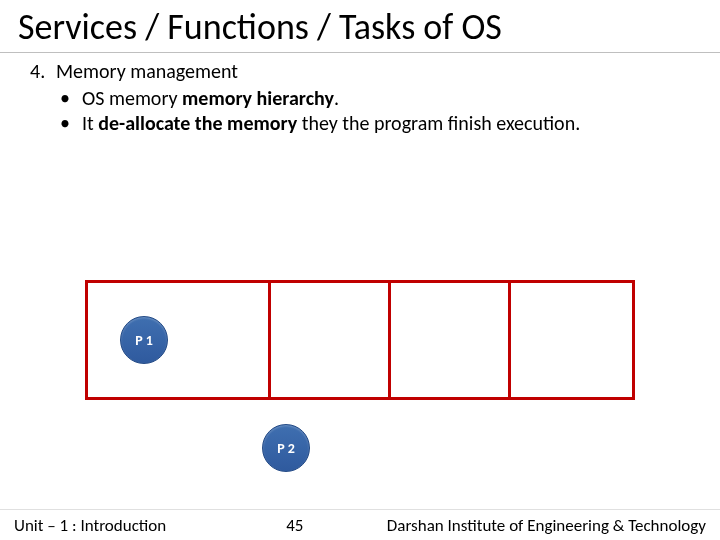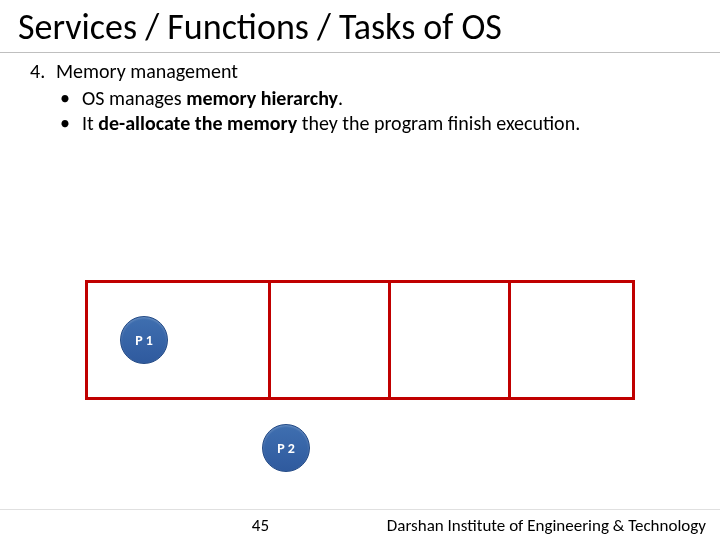--- a/index.html
+++ b/index.html
@@ -98,50 +98,51 @@
     height: 30px;
     display: flex;
     align-items: center;
     font-size: 17px;
     padding: 0 14px;
     border-top: 1px solid #e0e0e0;
   }
   .footer .left { flex: 0 0 auto; }
   .footer .mid {
     flex: 1 1 auto;
-    text-align: center;
+    text-align: left;
     padding-left: 120px;
   }
   .footer .right { flex: 0 0 auto; }
 </style>
 </head>
 <body>
 
 <div class="title">Services / Functions / Tasks of OS</div>
 
 <div class="content">
   <div class="num-item">
     <span class="num">4.</span>
     <span>Memory management</span>
   </div>
   <ul class="bullets">
     <li>
-      <span>OS manages </span><span class="bold">memory hierarchy</span><span>.</span>
+      <span>OS memory </span><span class="bold">memory hierarchy</span><span>.</span>
     </li>
     <li>
       <span>It </span><span class="bold">de-allocate the memory</span><span> they the program finish execution.</span>
     </li>
   </ul>
 </div>
 
 <div class="diagram">
   <div class="divider d1"></div>
   <div class="divider d2"></div>
   <div class="divider d3"></div>
 </div>
 
 <div class="proc p1">P 1</div>
 <div class="proc p2">P 2</div>
 
 <div class="footer">
+  <div class="left">Unit – 1 : Introduction</div>
   <div class="mid">45</div>
   <div class="right">Darshan Institute of Engineering &amp; Technology</div>
 </div>
 
 </body></html>

